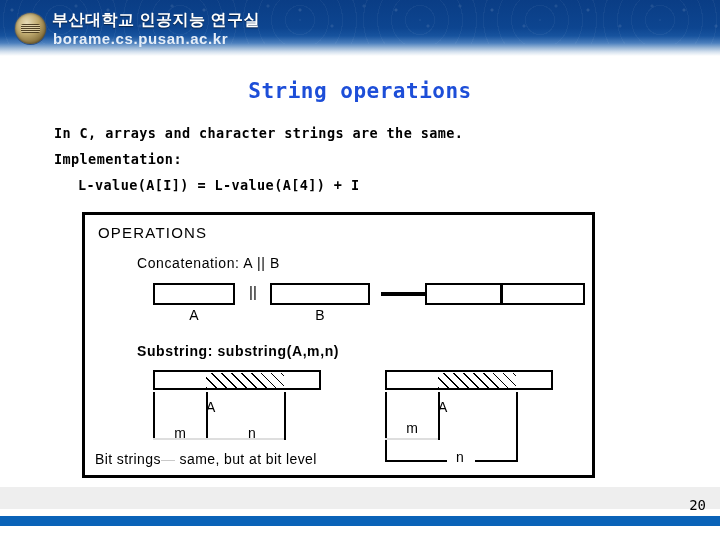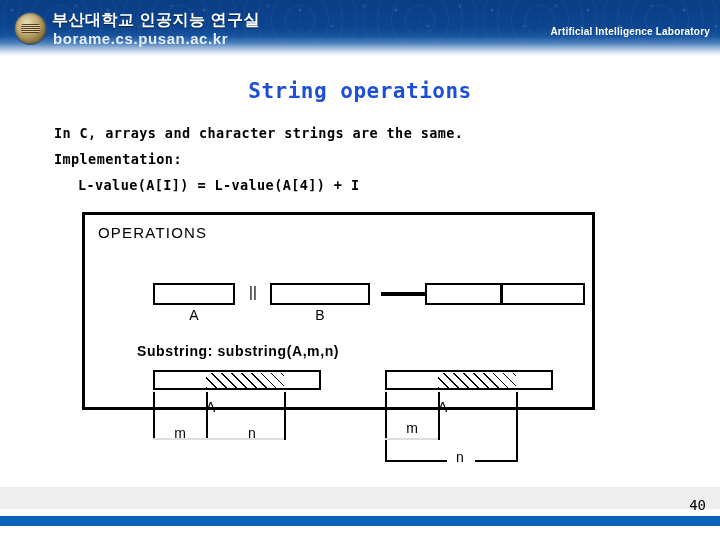--- a/index.html
+++ b/index.html
@@ -117,21 +117,21 @@
     letter-spacing: 0.4px;
   }
   #line-1 { left: 54px; top: 125px; }
   #line-2 { left: 54px; top: 151px; }
   #line-3 { left: 78px; top: 177px; }
 
   
   #figure {
     position: absolute;
     left: 82px; top: 212px;
-    width: 513px; height: 198px;
+    width: 513px; height: 266px;
     border: 3px solid #000000;
     box-sizing: border-box;
     background: #ffffff;
   }
   .fig-text {
     position: absolute;
     color: #000000;
     font-family: "Liberation Sans", sans-serif;
     white-space: nowrap;
   }
@@ -249,33 +249,33 @@
   }
 </style>
 </head>
 <body>
 
 <div id="banner">
   <div id="banner-texture"></div>
   <div id="logo-emblem"></div>
   <div id="banner-ko">부산대학교 인공지능 연구실</div>
   <div id="banner-url">borame.cs.pusan.ac.kr</div>
-  <div id="banner-right">Artificial Intelligence Laboratory</div>
 </div>
 
 <div id="slide-title">String operations</div>
 
 <div class="body-line" id="line-1">In C, arrays and character strings are the same.</div>
 <div class="body-line" id="line-2">Implementation:</div>
 <div class="body-line" id="line-3">L-value(A[I]) = L-value(A[4]) + I</div>
 
 <div id="figure">
 
   <div class="fig-text" id="fig-operations">OPERATIONS</div>
 
+  <div class="fig-text" id="fig-concat-label">Concatenation:  A || B</div>
 
   <div class="sbox" id="box-a"></div>
   <div class="blabel" id="lbl-a">A</div>
 
   <div class="blabel" id="op-concat">||</div>
 
   <div class="sbox" id="box-b"></div>
   <div class="blabel" id="lbl-b">B</div>
 
   <div id="arrow-wrap">
@@ -303,18 +303,19 @@
   <div class="tick" id="ss2-t1"></div>
   <div class="tick" id="ss2-t2"></div>
   <div class="tick" id="ss2-t3"></div>
   <div class="hline" id="ss2-hl-m"></div>
   <div class="hline" id="ss2-hl-n1"></div>
   <div class="hline" id="ss2-hl-n2"></div>
   <div class="blabel" id="ss2-lblA">A</div>
   <div class="blabel" id="ss2-lblm">m</div>
   <div class="blabel" id="ss2-lbln">n</div>
 
+  <div class="fig-text" id="fig-bitstrings"><span>Bit strings</span><span class="faint">—</span>&nbsp;<span>same, but at bit  level</span></div>
 
 </div>
 
 <div id="footer-strip"></div>
-<div id="page-number">40</div>
+<div id="page-number">20</div>
 <div id="footer-bar"></div>
 
 </body></html>

